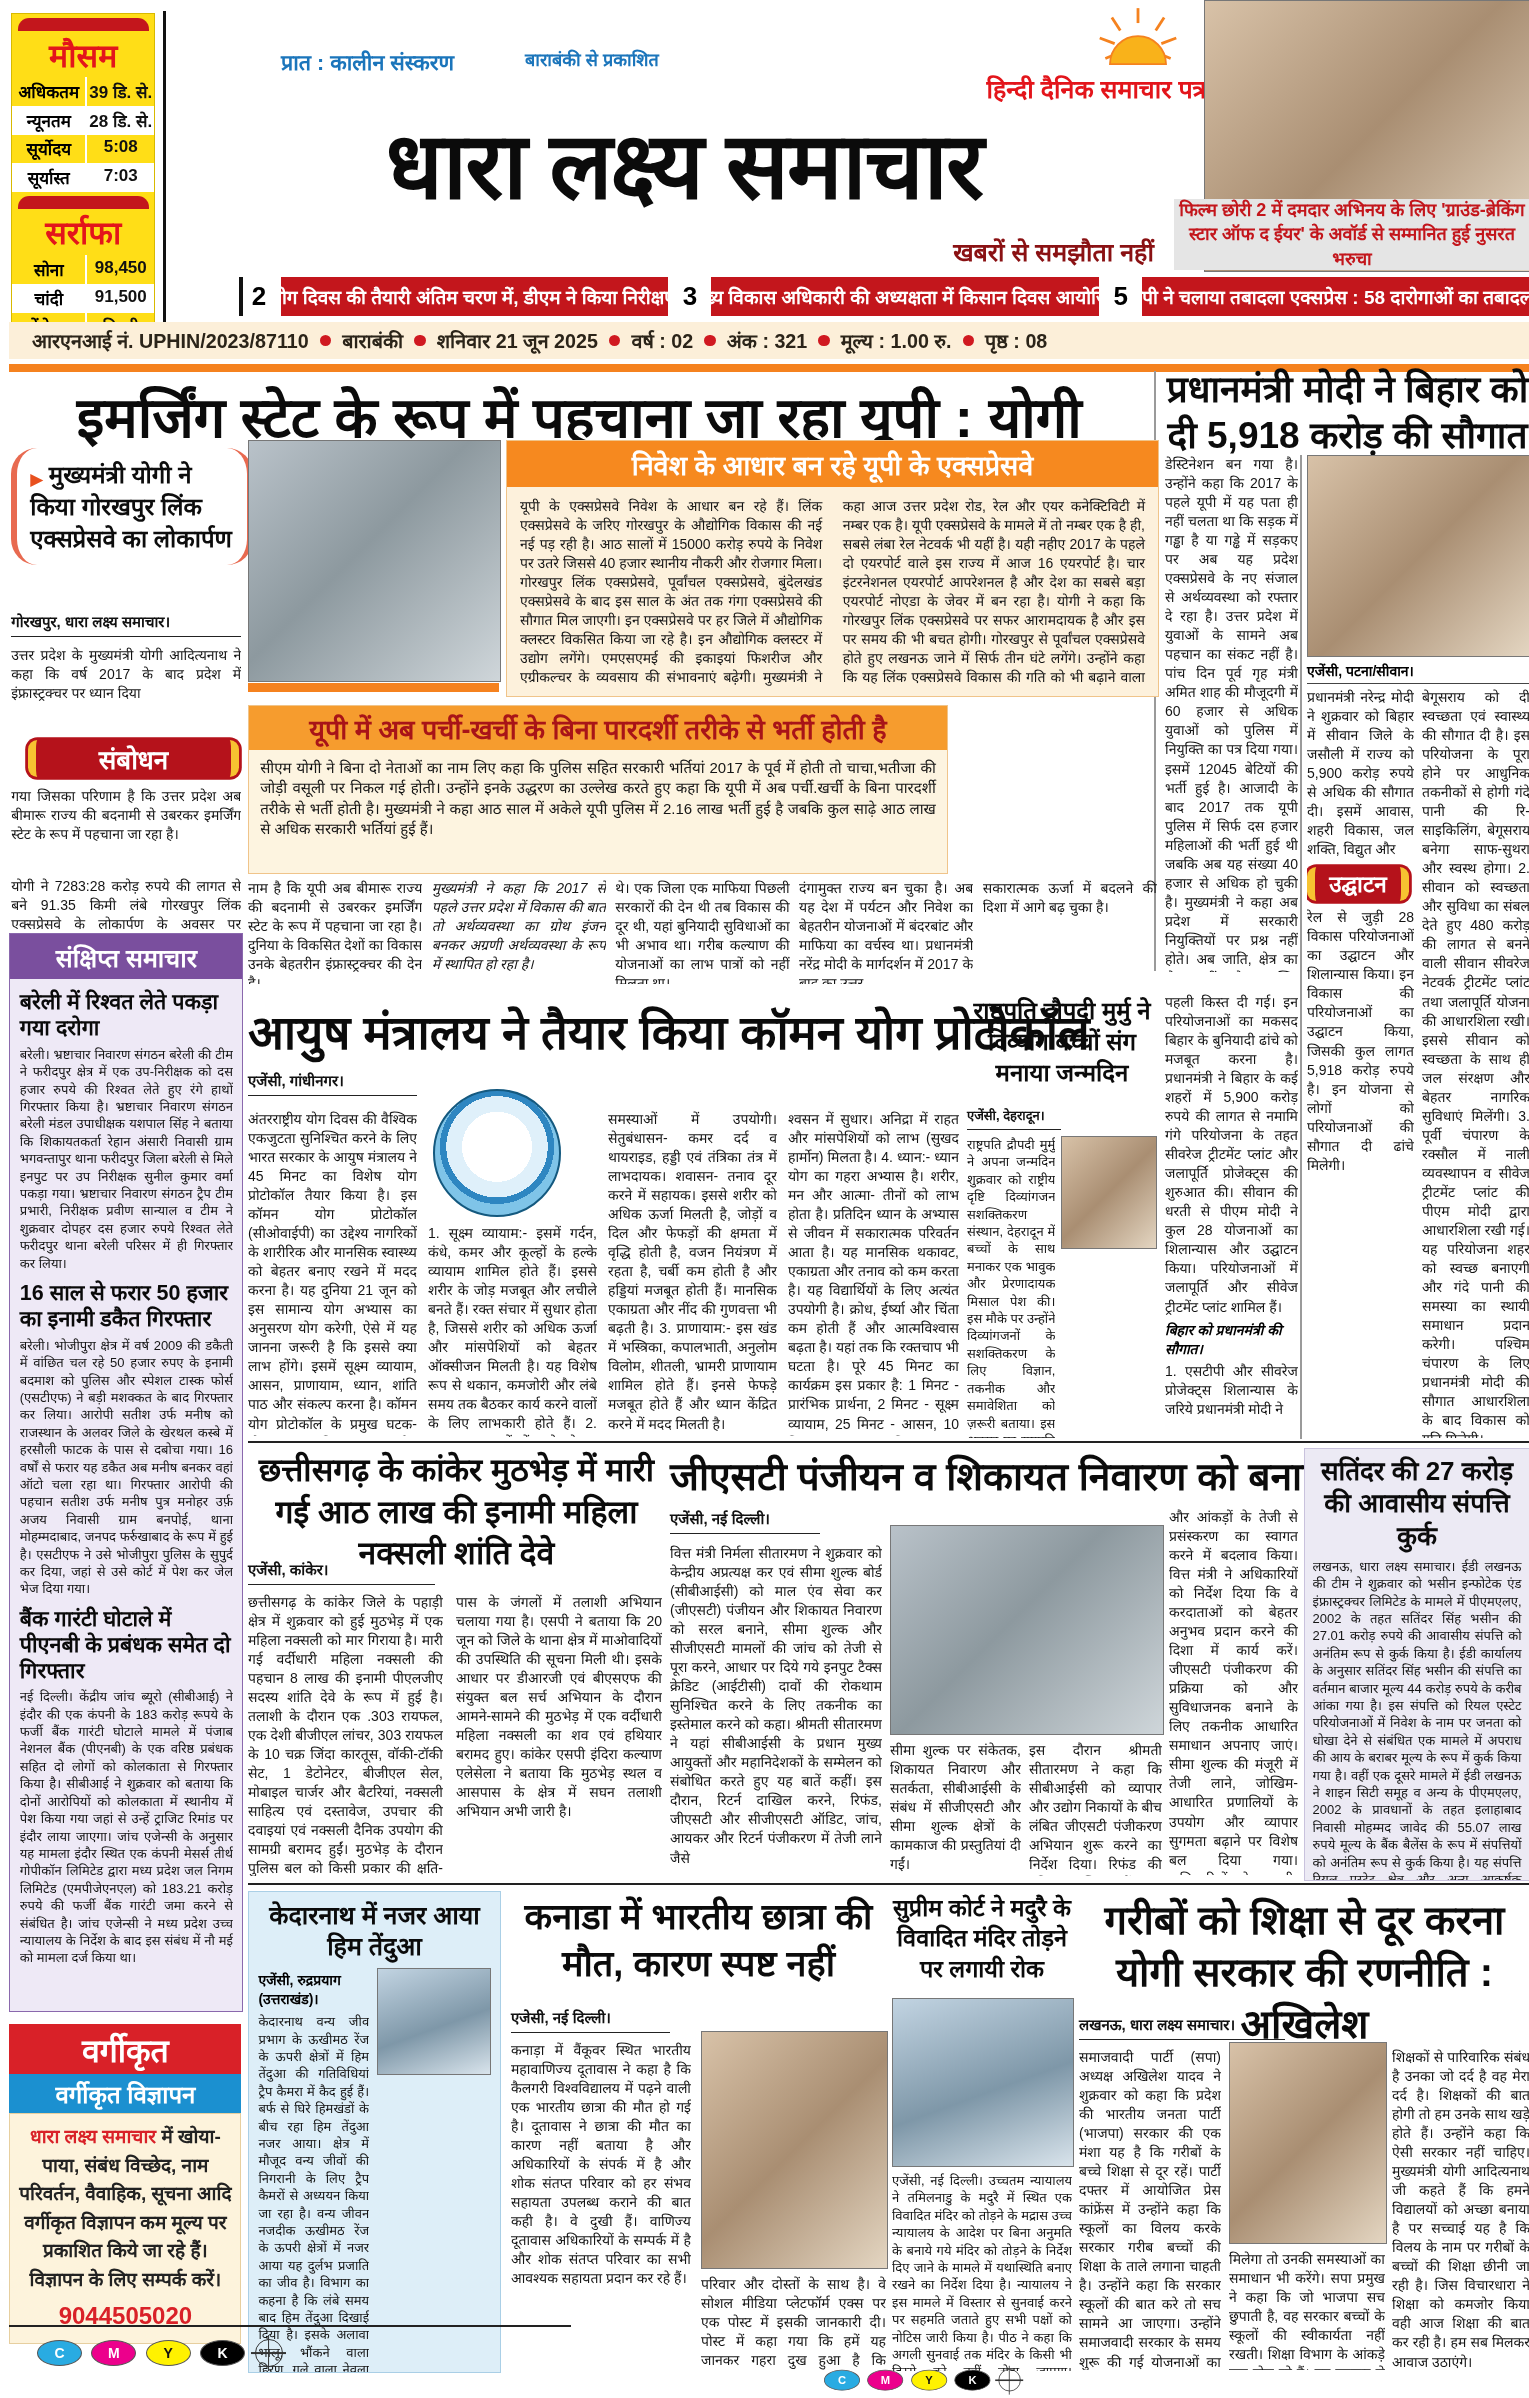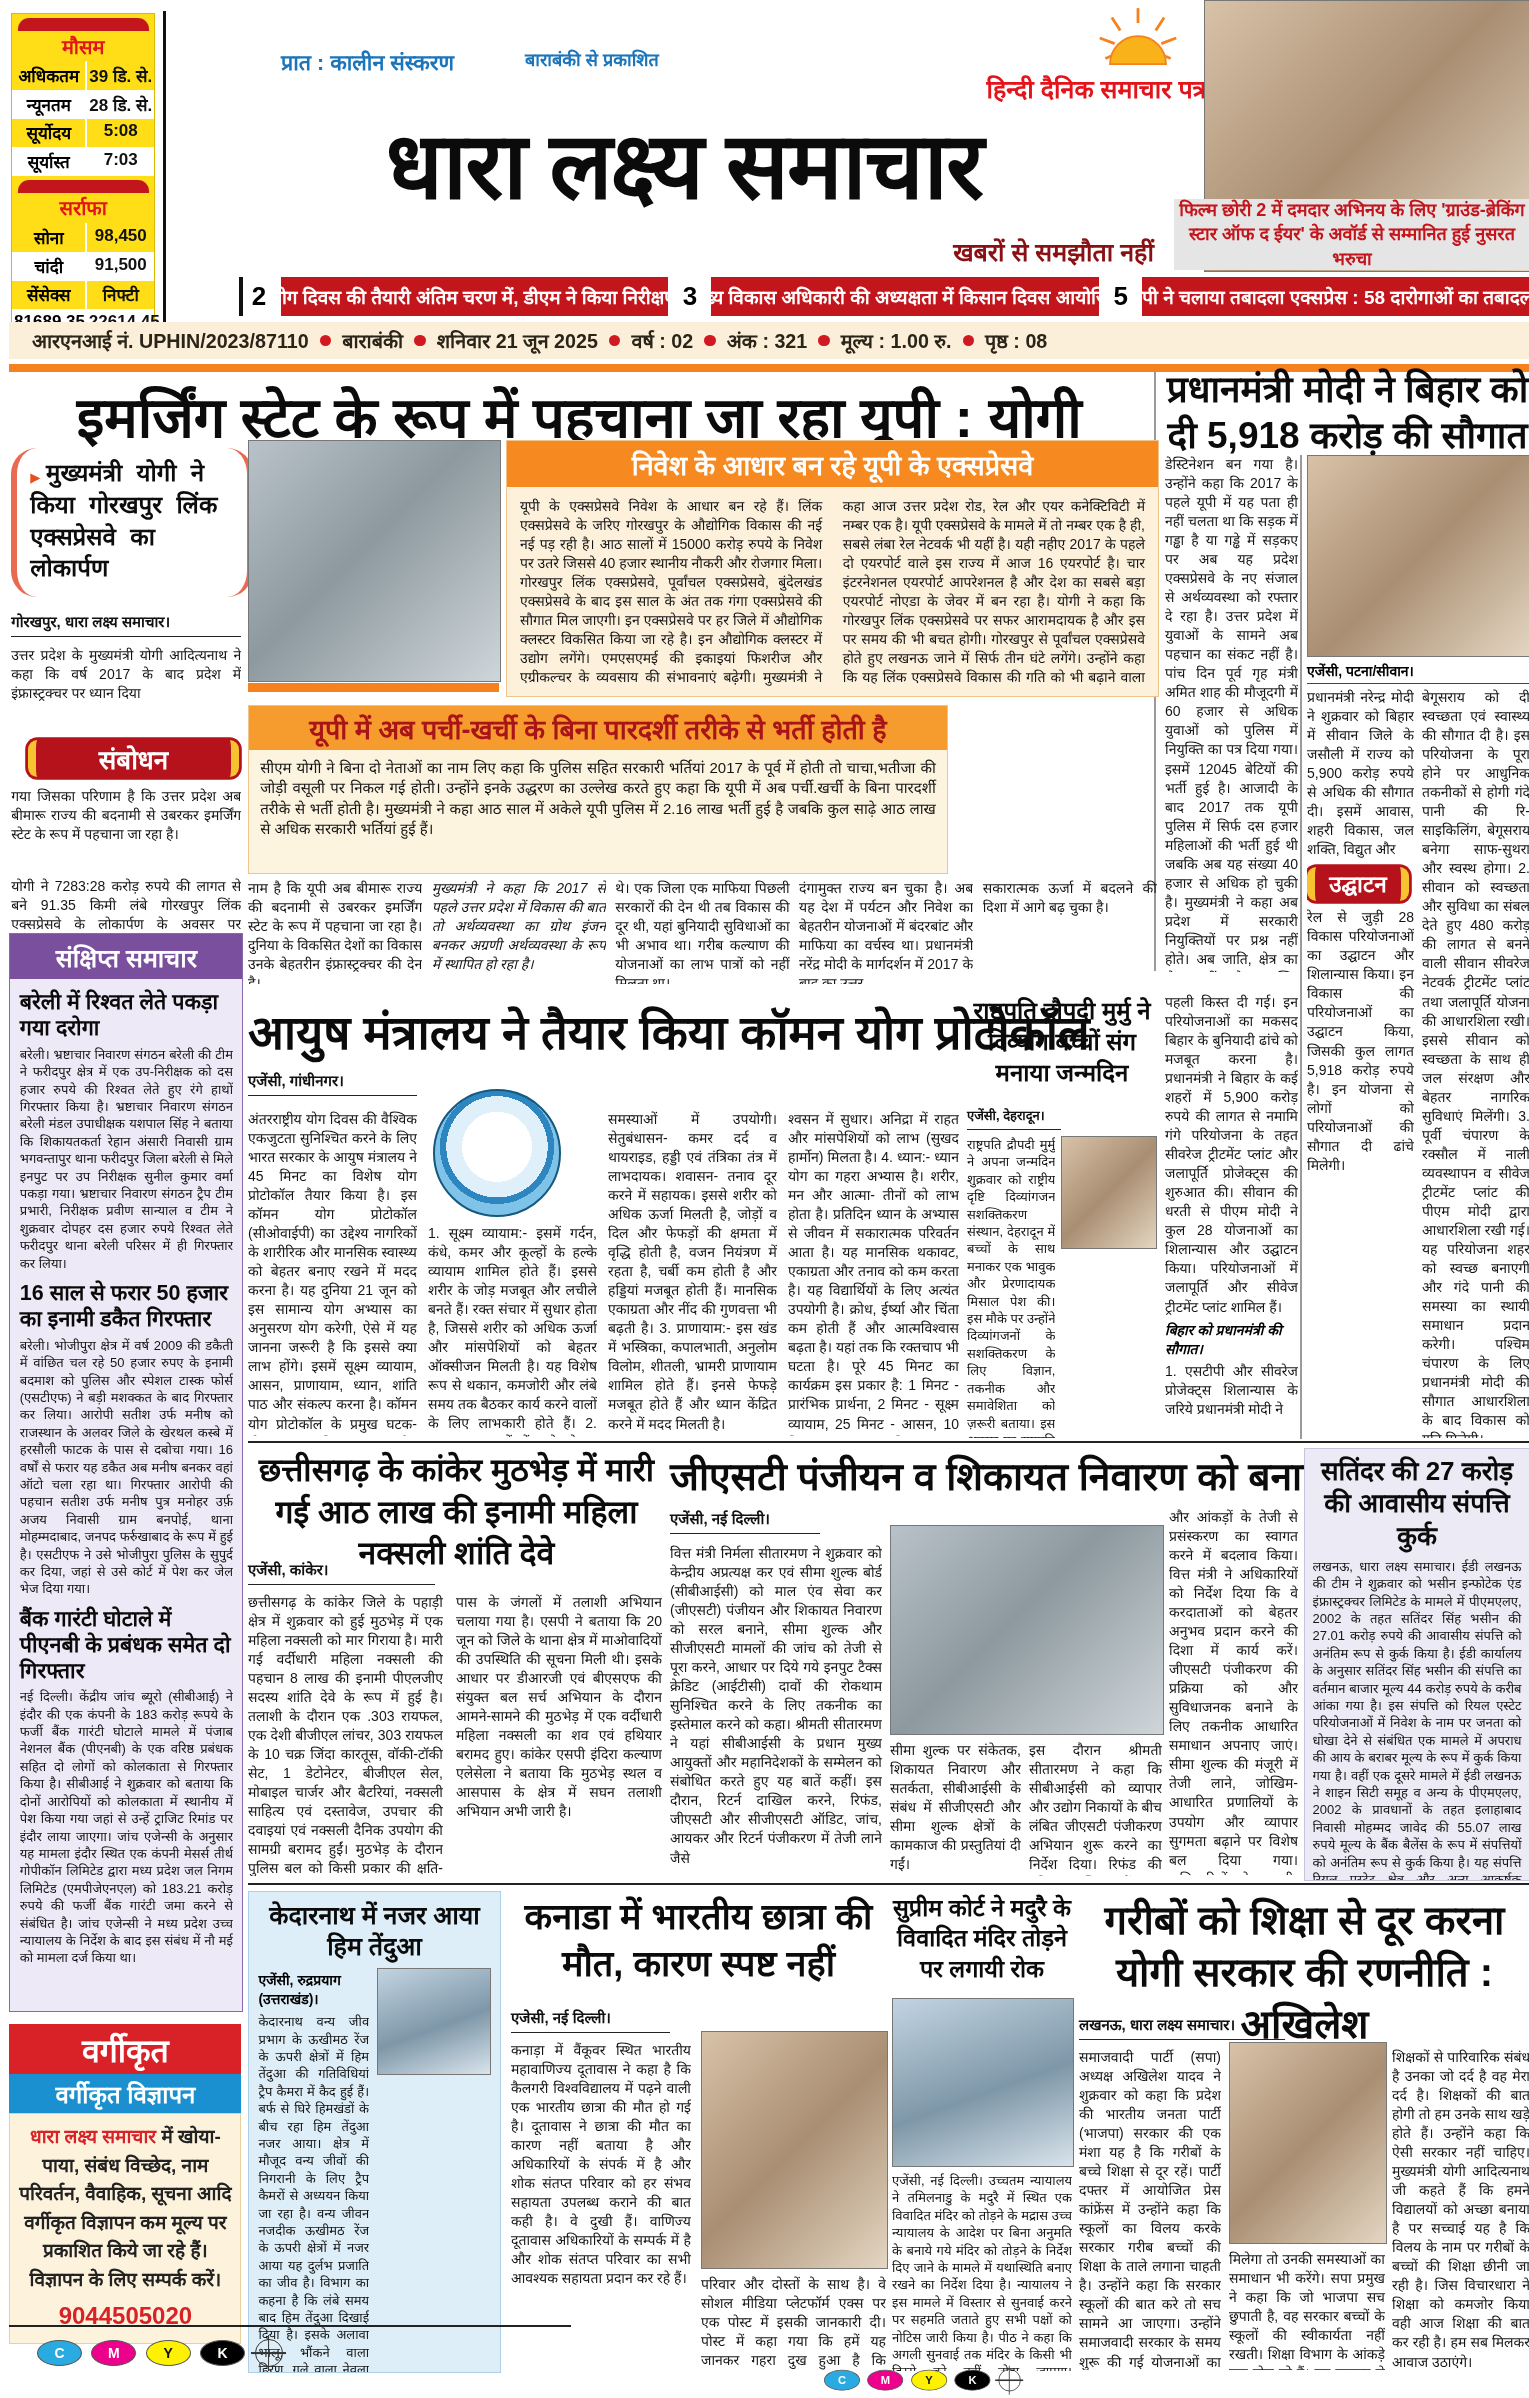--- a/index.html
+++ b/index.html
@@ -7,37 +7,37 @@
   .abs{position:absolute;}
   .body-txt{font-size:14px;line-height:1.36;color:#151515;text-align:justify;overflow:hidden;}
   .body-sm{font-size:13px;line-height:1.34;color:#151515;text-align:justify;overflow:hidden;}
   .headline{font-weight:800;color:#0b0b0b;}
   .byline{font-weight:bold;font-size:15px;color:#111;border-bottom:1.9px solid #222;padding-bottom:4.7px;}
   .vrule{background:#9a9a9a;width:1.9px;}
   .hrule{background:#222;height:1.9px;}
   
   .wx{background:#ffde17;border:0.9px solid #d8b900;font-size:17px;}
   .wx .cap{background:#c3161c;height:13px;border-radius:11.2px 11.2px 0 0;margin:3.7px 5.6px 0 5.6px;}
-  .wx .ttl{color:#e3151b;font-weight:800;font-size:20px;text-align:center;padding:1.9px 0;}
+  .wx .ttl{color:#e3151b;font-weight:800;font-size:32px;text-align:center;padding:1.9px 0;}
   .wx-row{display:flex;font-weight:bold;}
   .wx-row.alt{background:#ffffff;}
   .wx-row .l{flex:1.1;text-align:center;padding:2.8px 1.9px;border-right:2.8px solid #fff;}
   .wx-row .v{flex:1;text-align:center;padding:2.8px 1.9px;color:#111;}
   
   .teaser{display:flex;align-items:stretch;gap:5.6px;}
   .tz-num{width:32px;background:#fff;color:#000;font-weight:900;font-size:26px;display:flex;align-items:center;justify-content:center;border-left:4.7px solid #111;}
   .tz-box{flex:1;background:#c3161c;color:#fff;font-weight:bold;font-size:19px;display:flex;align-items:center;justify-content:center;padding:0 7.5px;white-space:nowrap;overflow:hidden;}
   
   .ribbon{background:#fcefd9;display:flex;align-items:center;font-weight:bold;font-size:19.7px;color:#2b2419;padding-left:22.5px;}
   .ribbon span{display:flex;align-items:center;}
   .ribbon span + span::before{content:"";display:inline-block;width:11.2px;height:11.2px;border-radius:50%;background:#d01920;margin:0 11.2px;}
   
   .red-banner{background:#b5121b;color:#fff;font-weight:800;text-align:center;border-radius:9.4px;border-left:8.4px solid #f7c331;border-right:8.4px solid #f7c331;box-shadow:0 0 0 2.8px #b5121b;display:flex;align-items:center;justify-content:center;}
   
-  .quote-box{border-left:6.6px solid #e86a50;border-right:6.6px solid #e86a50;border-radius:26px;padding:11.2px 13px;font-family:Liberation Mono, monospace;}
+  .quote-box{border-left:6.6px solid #e86a50;border-right:6.6px solid #e86a50;border-radius:26px;padding:11.2px 13px;}
   .quote-box .tri{color:#e8501e;font-size:17px;vertical-align:middle;margin-right:5.6px;}
   .quote-box .t{font-weight:800;font-size:24px;line-height:1.32;color:#0d0d0d;}
   
   .o-box{background:#fdf1dc;border:0.9px solid #f0c48a;}
   .o-box .bar{background:#f6891f;color:#fff;font-weight:800;font-size:27px;text-align:center;padding:4.7px 0;}
   .y-box .bar2{background:#f69c2e;color:#a81418;font-weight:800;font-size:27px;text-align:center;padding:3.7px 0;}
   .y-box{background:#fdf4e0;border:0.9px solid #f0c48a;}
   .two-col{column-count:2;column-gap:20.6px;padding:9.4px 13px;}
   
   .side{background:#eee9f6;border:1.9px solid #8a68ad;}

